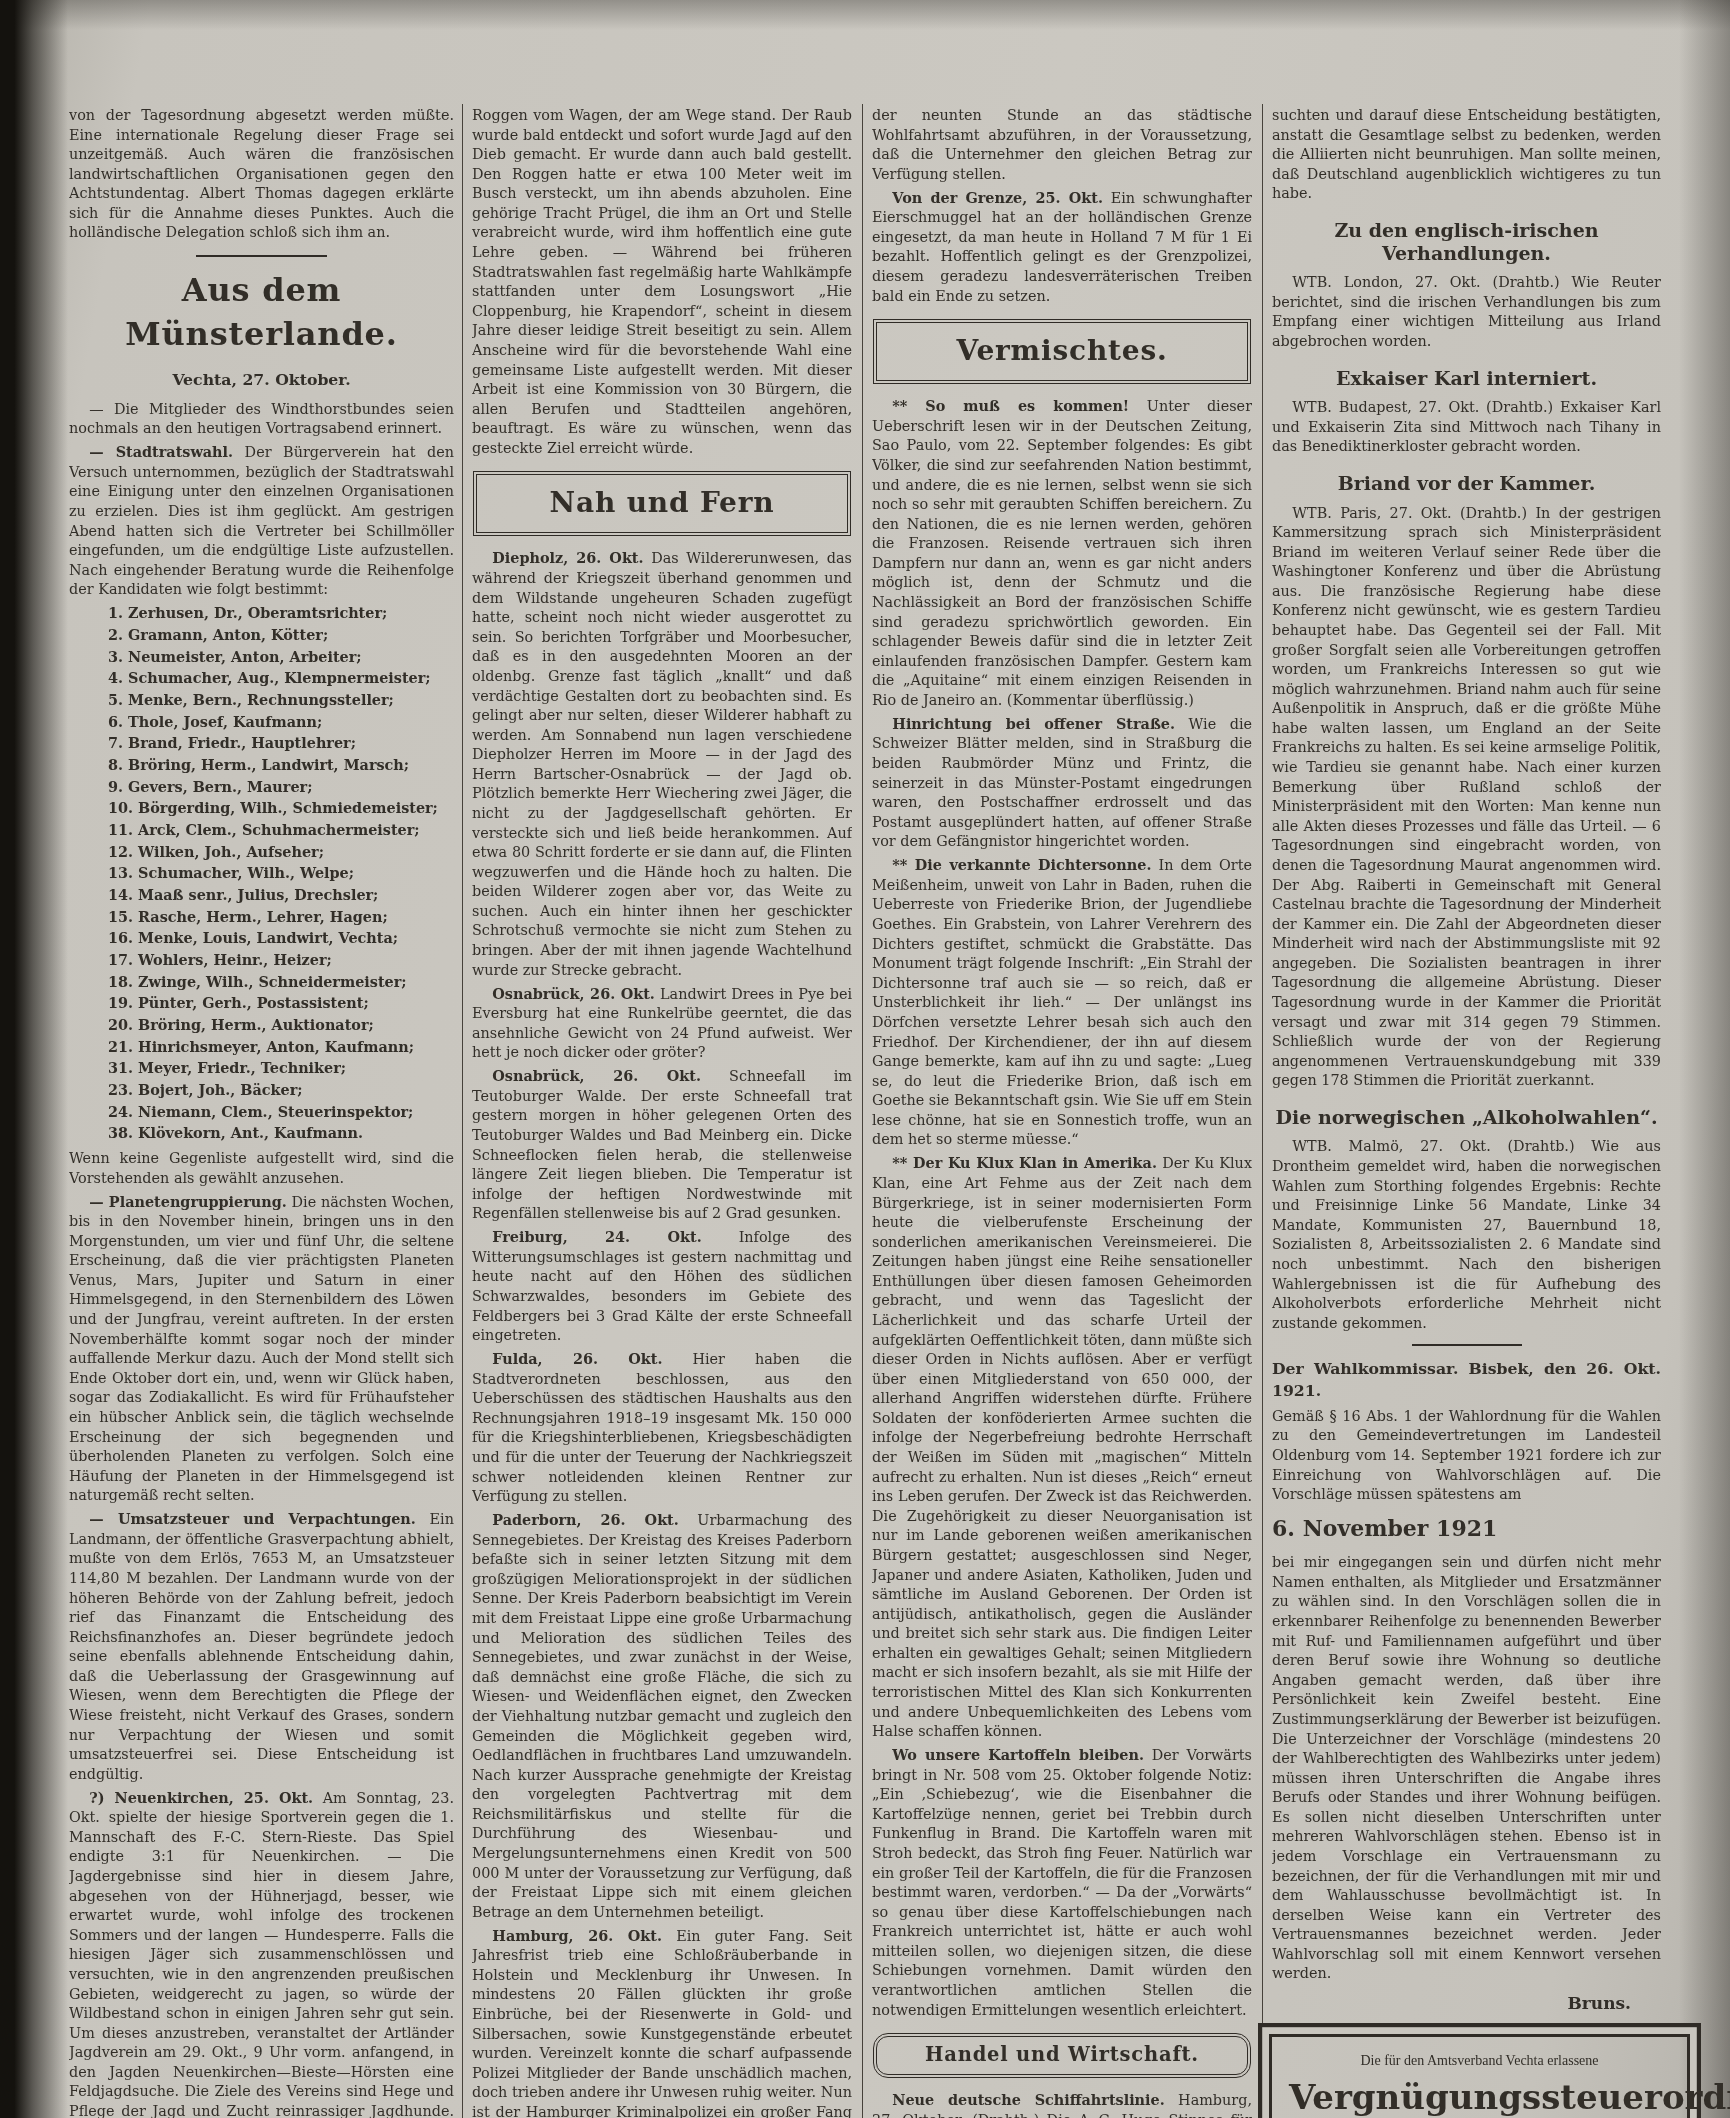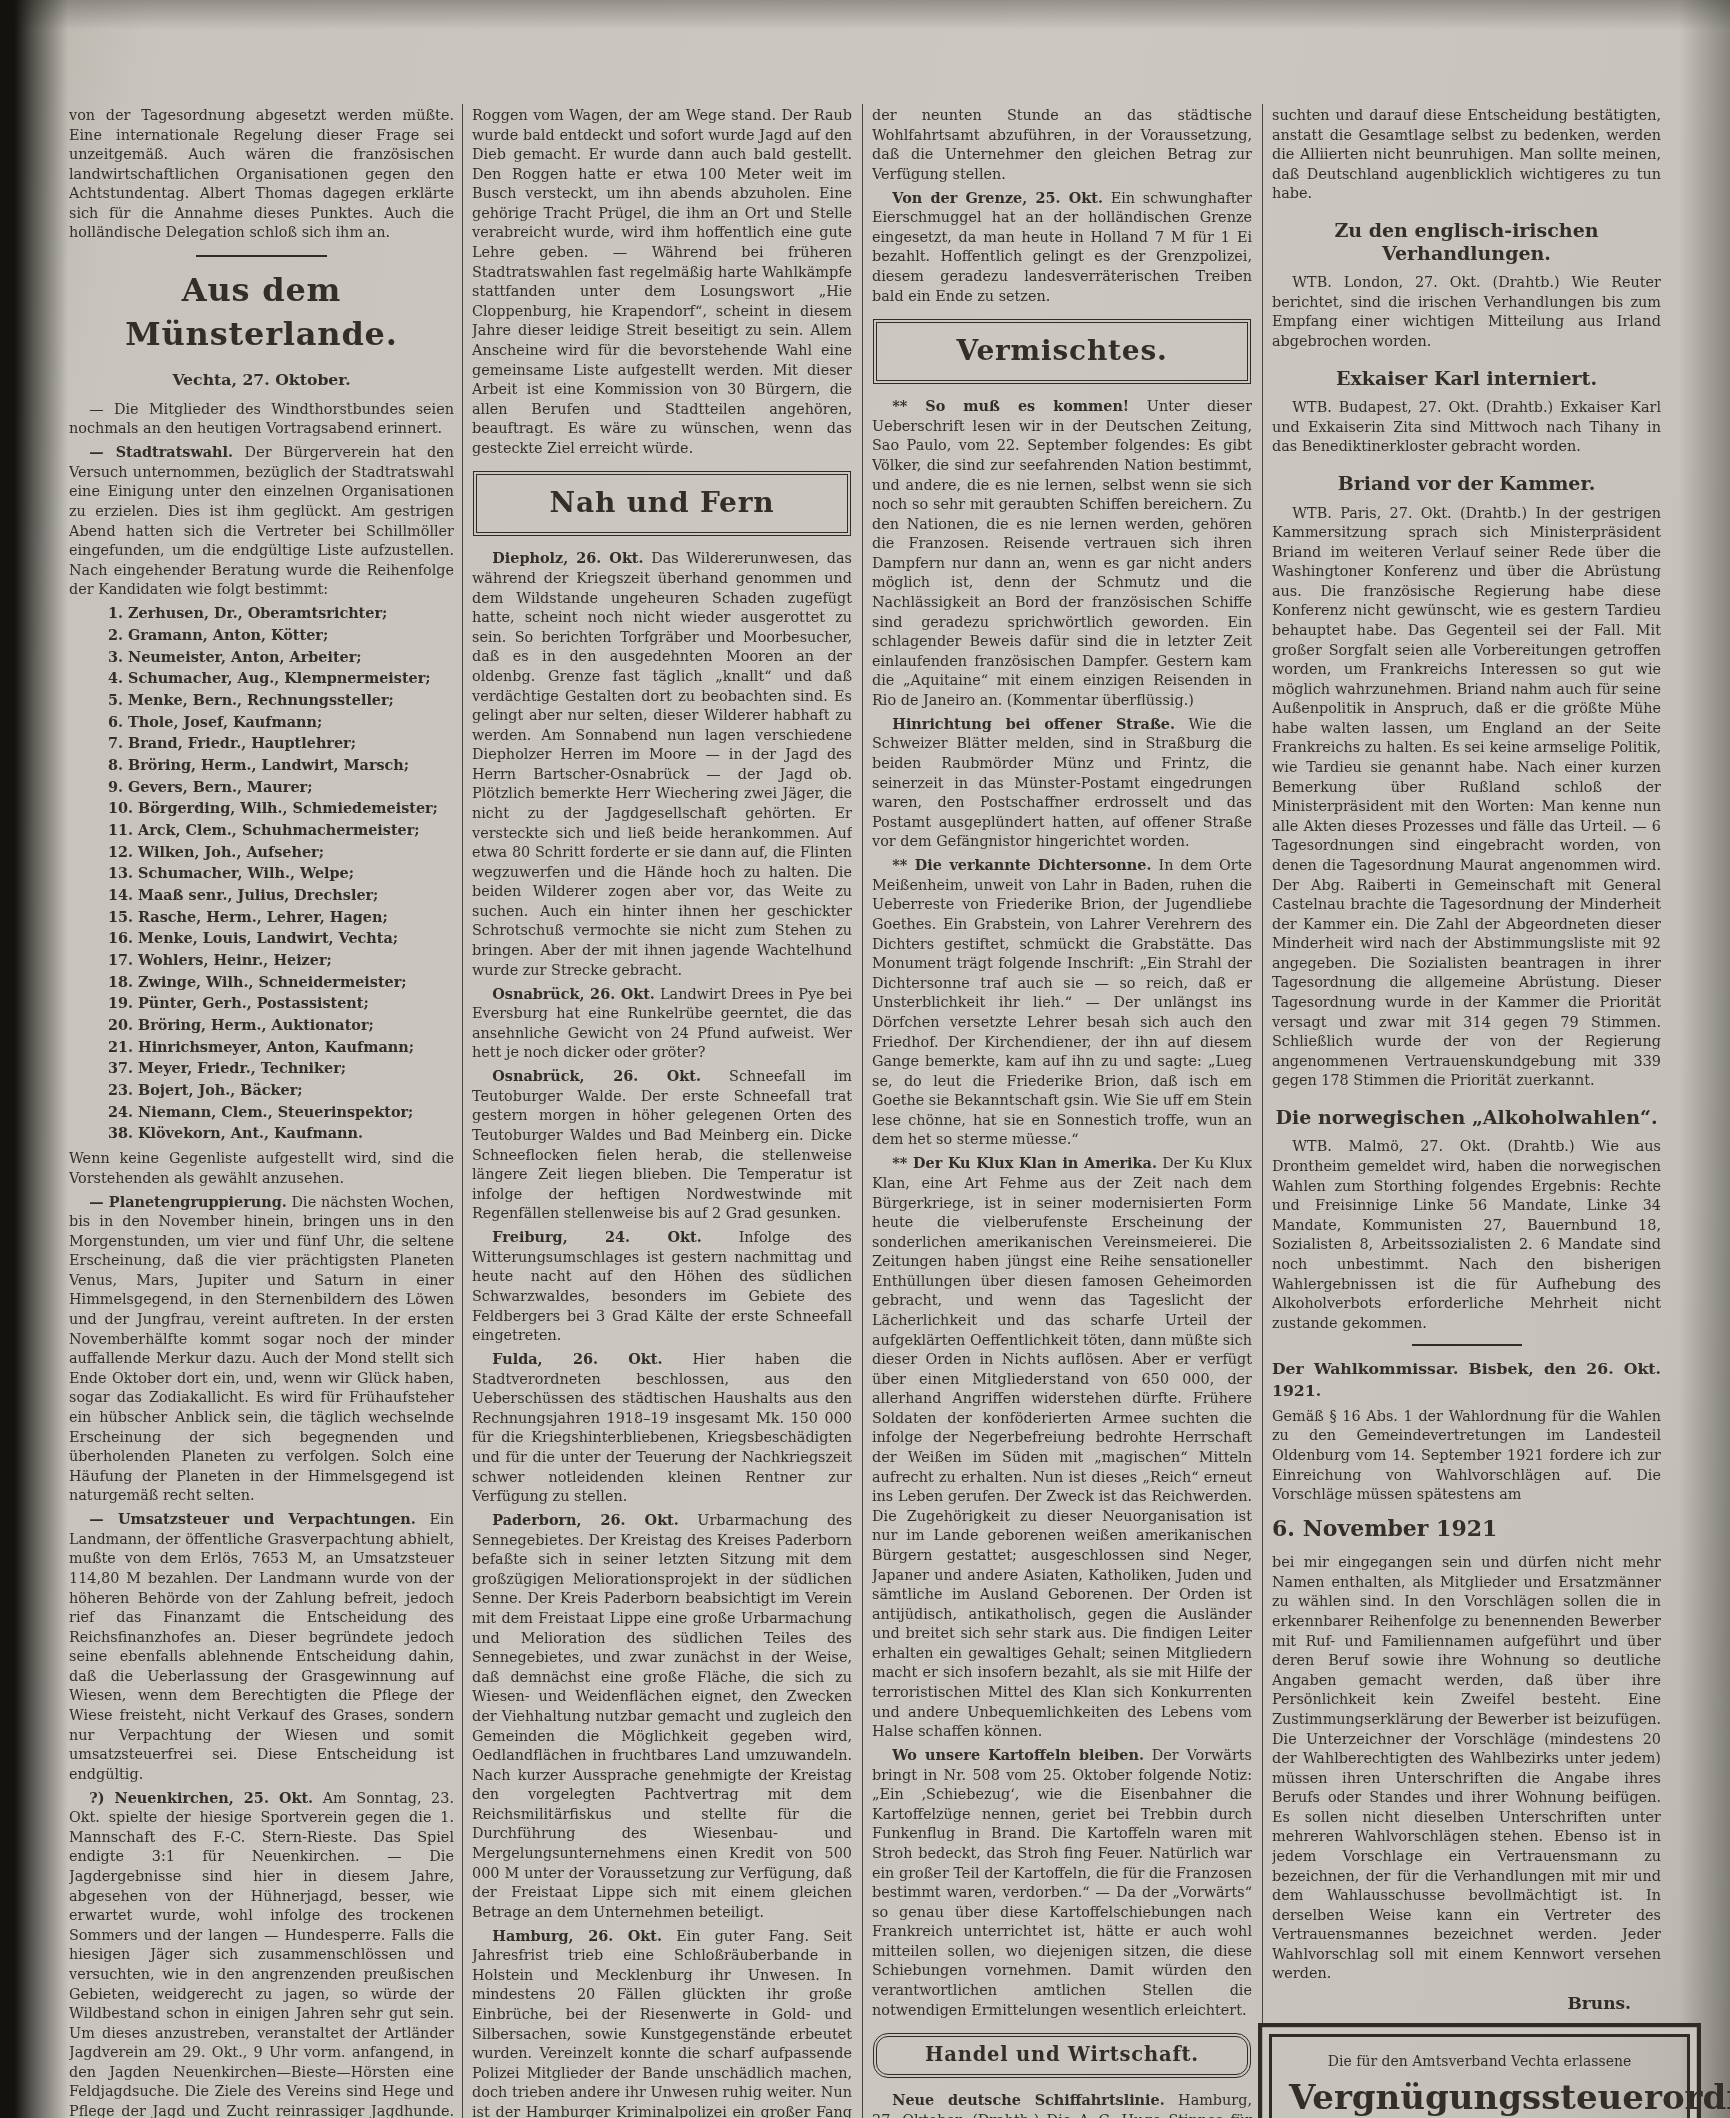--- a/index.html
+++ b/index.html
@@ -30,21 +30,21 @@
   .boxhead{border:4.7px double #2f2b26;margin:12.7px 0.8px 12.7px;padding:9.3px 5.1px;text-align:center;font-weight:bold;}
   .boxhead .t{font-size:28px;letter-spacing:0.8px;}
   .boxhead.small{padding:5.1px 4.2px;border-radius:15px;}
   .boxhead.small .t{font-size:19.5px;}
   .headline{font-size:19px;font-weight:bold;text-align:center;margin:15.3px 0 8.5px;line-height:1.2;}
   .wahl-head{font-weight:bold;font-size:15.7px;margin:12.7px 0 6px;text-indent:0;}
   .wahl-date{font-size:22px;font-weight:bold;margin:9.3px 0;}
   .signature{text-align:right;font-weight:bold;font-size:17px;padding-right:30px;margin-top:7.6px;}
   .adbox{position:absolute;left:1269px;top:2034px;width:381px;padding:15.3px 17px;text-align:center;
         border:3.8px solid #2f2b26;box-shadow:0 0 0 6.8px #c9c6bf,0 0 0 11px #2f2b26;}
-  .adbox .over{font-size:14px;line-height:1.3;}
+  .adbox .over{font-size:14px;line-height:1.3;font-family:Liberation Serif, serif;}
   .adbox .title{font-size:34px;font-weight:bold;margin:6.8px 0 9.3px;}
   .adbox .body{font-size:14.4px;line-height:1.4;}
 </style>
 </head>
 <body>
 
 <div class="page">
   <div class="edge-top"></div>
   <div class="edge-right"></div>
 
@@ -74,21 +74,21 @@
       <li>12. Wilken, Joh., Aufseher;</li>
       <li>13. Schumacher, Wilh., Welpe;</li>
       <li>14. Maaß senr., Julius, Drechsler;</li>
       <li>15. Rasche, Herm., Lehrer, Hagen;</li>
       <li>16. Menke, Louis, Landwirt, Vechta;</li>
       <li>17. Wohlers, Heinr., Heizer;</li>
       <li>18. Zwinge, Wilh., Schneidermeister;</li>
       <li>19. Pünter, Gerh., Postassistent;</li>
       <li>20. Bröring, Herm., Auktionator;</li>
       <li>21. Hinrichsmeyer, Anton, Kaufmann;</li>
-      <li>37. Meyer, Friedr., Techniker;</li>
+      <li>31. Meyer, Friedr., Techniker;</li>
       <li>23. Bojert, Joh., Bäcker;</li>
       <li>24. Niemann, Clem., Steuerinspektor;</li>
       <li>38. Klövekorn, Ant., Kaufmann.</li>
     </ol>
     <p class="noindent">Wenn keine Gegenliste aufgestellt wird, sind die Vorstehenden als gewählt anzusehen.</p>
     <p><span class="lead">— Planetengruppierung.</span> <span>Die nächsten Wochen, bis in den November hinein, bringen uns in den Morgenstunden, um vier und fünf Uhr, die seltene Erscheinung, daß die vier prächtigsten Planeten Venus, Mars, Jupiter und Saturn in einer Himmelsgegend, in den Sternenbildern des Löwen und der Jungfrau, vereint auftreten. In der ersten Novemberhälfte kommt sogar noch der minder auffallende Merkur dazu. Auch der Mond stellt sich Ende Oktober dort ein, und, wenn wir Glück haben, sogar das Zodiakallicht. Es wird für Frühaufsteher ein hübscher Anblick sein, die täglich wechselnde Erscheinung der sich begegnenden und überholenden Planeten zu verfolgen. Solch eine Häufung der Planeten in der Himmelsgegend ist naturgemäß recht selten.</span></p>
     <p><span class="lead">— Umsatzsteuer und Verpachtungen.</span> <span>Ein Landmann, der öffentliche Grasverpachtung abhielt, mußte von dem Erlös, 7653 M, an Umsatzsteuer 114,80 M bezahlen. Der Landmann wurde von der höheren Behörde von der Zahlung befreit, jedoch rief das Finanzamt die Entscheidung des Reichsfinanzhofes an. Dieser begründete jedoch seine ebenfalls ablehnende Entscheidung dahin, daß die Ueberlassung der Grasgewinnung auf Wiesen, wenn dem Berechtigten die Pflege der Wiese freisteht, nicht Verkauf des Grases, sondern nur Verpachtung der Wiesen und somit umsatzsteuerfrei sei. Diese Entscheidung ist endgültig.</span></p>
     <p><span class="lead">?) Neuenkirchen, 25. Okt.</span> <span>Am Sonntag, 23. Okt. spielte der hiesige Sportverein gegen die 1. Mannschaft des F.-C. Stern-Rieste. Das Spiel endigte 3:1 für Neuenkirchen. — Die Jagdergebnisse sind hier in diesem Jahre, abgesehen von der Hühnerjagd, besser, wie erwartet wurde, wohl infolge des trockenen Sommers und der langen — Hundesperre. Falls die hiesigen Jäger sich zusammenschlössen und versuchten, wie in den angrenzenden preußischen Gebieten, weidgerecht zu jagen, so würde der Wildbestand schon in einigen Jahren sehr gut sein. Um dieses anzustreben, veranstaltet der Artländer Jagdverein am 29. Okt., 9 Uhr vorm. anfangend, in den Jagden Neuenkirchen—Bieste—Hörsten eine Feldjagdsuche. Die Ziele des Vereins sind Hege und Pflege der Jagd und Zucht reinrassiger Jagdhunde. Es wäre im Interesse des edlen Weidwerkes zu begrüßen, wenn sich die Oldenburger Jäger recht zahlreich an dieser Suche beteiligen würden, zumal die Zugverbindungen günstig liegen. — Vor zwei Monaten wurde hier der Instrumental-Musikverein gegründet. Unter seinem rührigen Dirigenten hat der junge Verein sehr große Fortschritte gemacht. Man war allgemein über die guten Leistungen nach der kurzen Uebungszeit erstaunt, als er am Sonntag nachmittag mit Musik durch den Ort marschierte. Der Verein beabsichtigt ferner am Sonnabend nachmittag die Teilnehmer der Feldjagdsuche nach Beendigung derselben in Hörsten in Empfang zu nehmen. — In der letzten Zeit nimmt auch hier die Unsicherheit leider erheblich zu. Hört man doch allenthalben über Kabusdiebstähle Klagen. In der Nacht von Montag auf Dienstag wurden dem Heuermann H. Landwehr in Bieste 15 leinene Hemde von der Bleiche gestohlen. Von den Tätern fehlt leider jede Spur.</span></p>
 
   </div>

